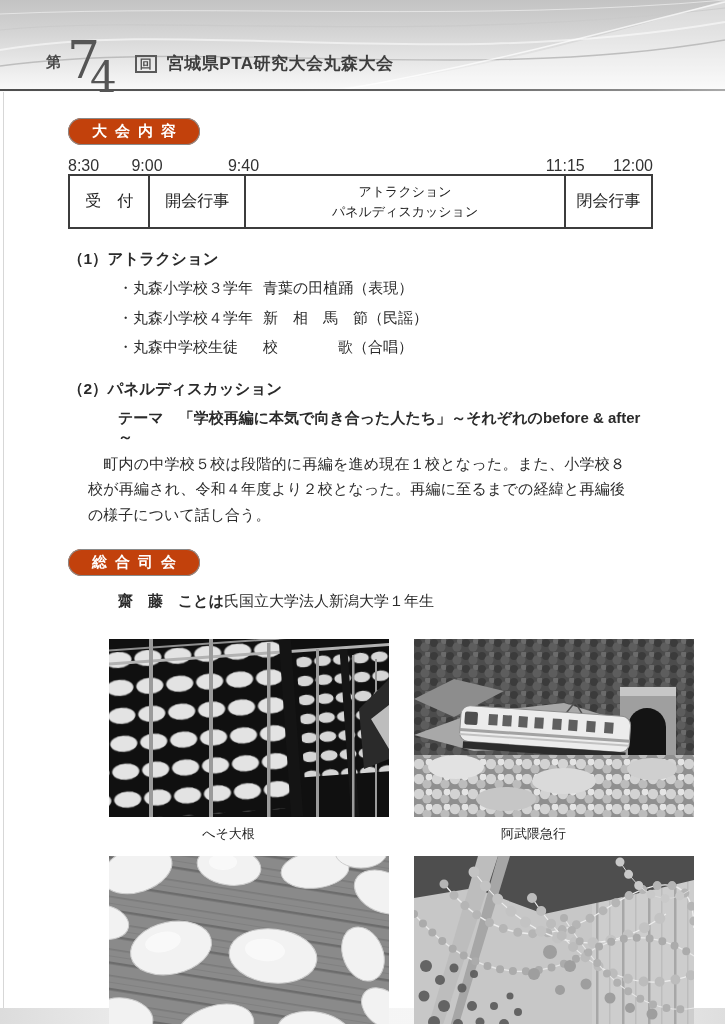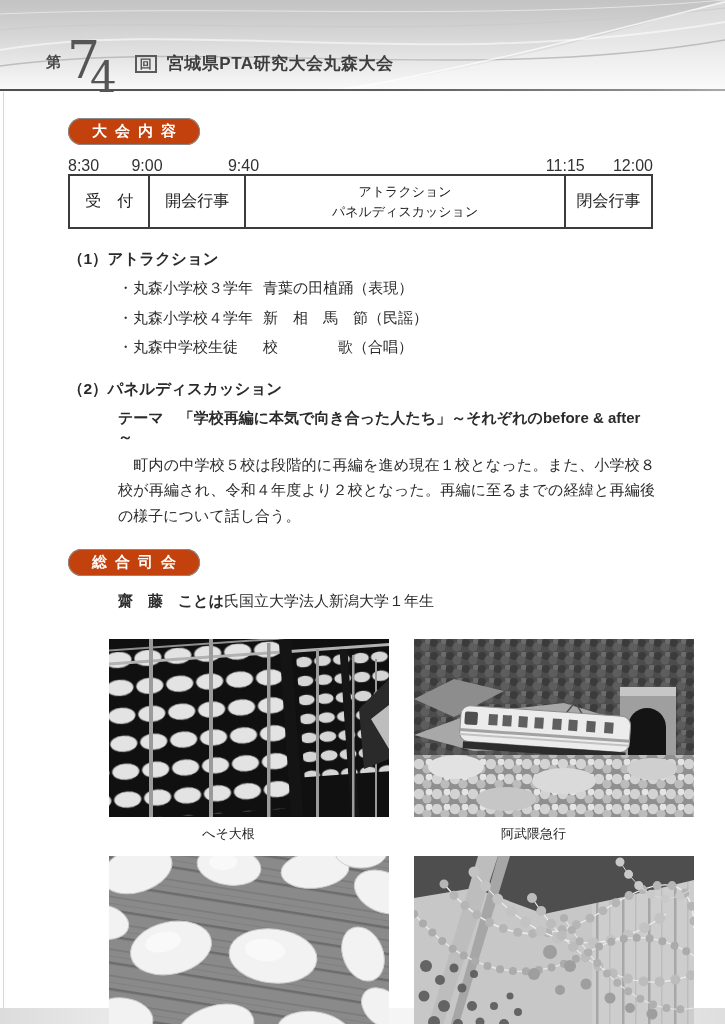--- a/index.html
+++ b/index.html
@@ -45,22 +45,22 @@
     font-size:16px;color:#222;box-sizing:border-box;text-align:center;}
   .sched-cell + .sched-cell{border-left:2px solid #3c3c3c;}
   .sc0{flex:0 0 13.5%;}
   .sc1{flex:0 0 16.5%;}
   .sc2{flex:0 0 55%;font-size:13px;line-height:20px;}
   .sc3{flex:0 0 15%;}
   .num-heading{font-weight:bold;font-size:15.5px;margin-top:20px;}
   .att-item{display:flex;padding-left:50px;margin-top:7px;font-size:15px;line-height:1.5;}
   .att-left{min-width:145px;display:flex;}
   .theme{font-weight:bold;font-size:15px;padding-left:50px;margin-top:9px;}
-  .panel-desc{margin-left:50px;width:537px;margin-top:5px;font-size:15px;line-height:1.72;
-    text-align:justify;}
+  .panel-desc{margin-left:20px;width:537px;margin-top:5px;font-size:15px;line-height:1.72;
+    text-align:justify;font-family:Liberation Serif, serif;}
   .mc-row{display:flex;padding-left:50px;margin-top:13px;font-size:15px;line-height:1.6;}
   .mc-left{min-width:118px;text-align:right;}
   .mc-name{font-weight:bold;}
   
   .photo-grid{display:grid;grid-template-columns:280px 280px;column-gap:25px;row-gap:13px;
     margin-top:26px;}
   figure{margin:0;padding-left:41px;}
   .photo{width:280px;height:178px;display:block;background:#888;}
   figcaption{text-align:center;font-size:13px;color:#222;margin-top:8px;}
   .defs-svg{position:absolute;width:0;height:0;}

